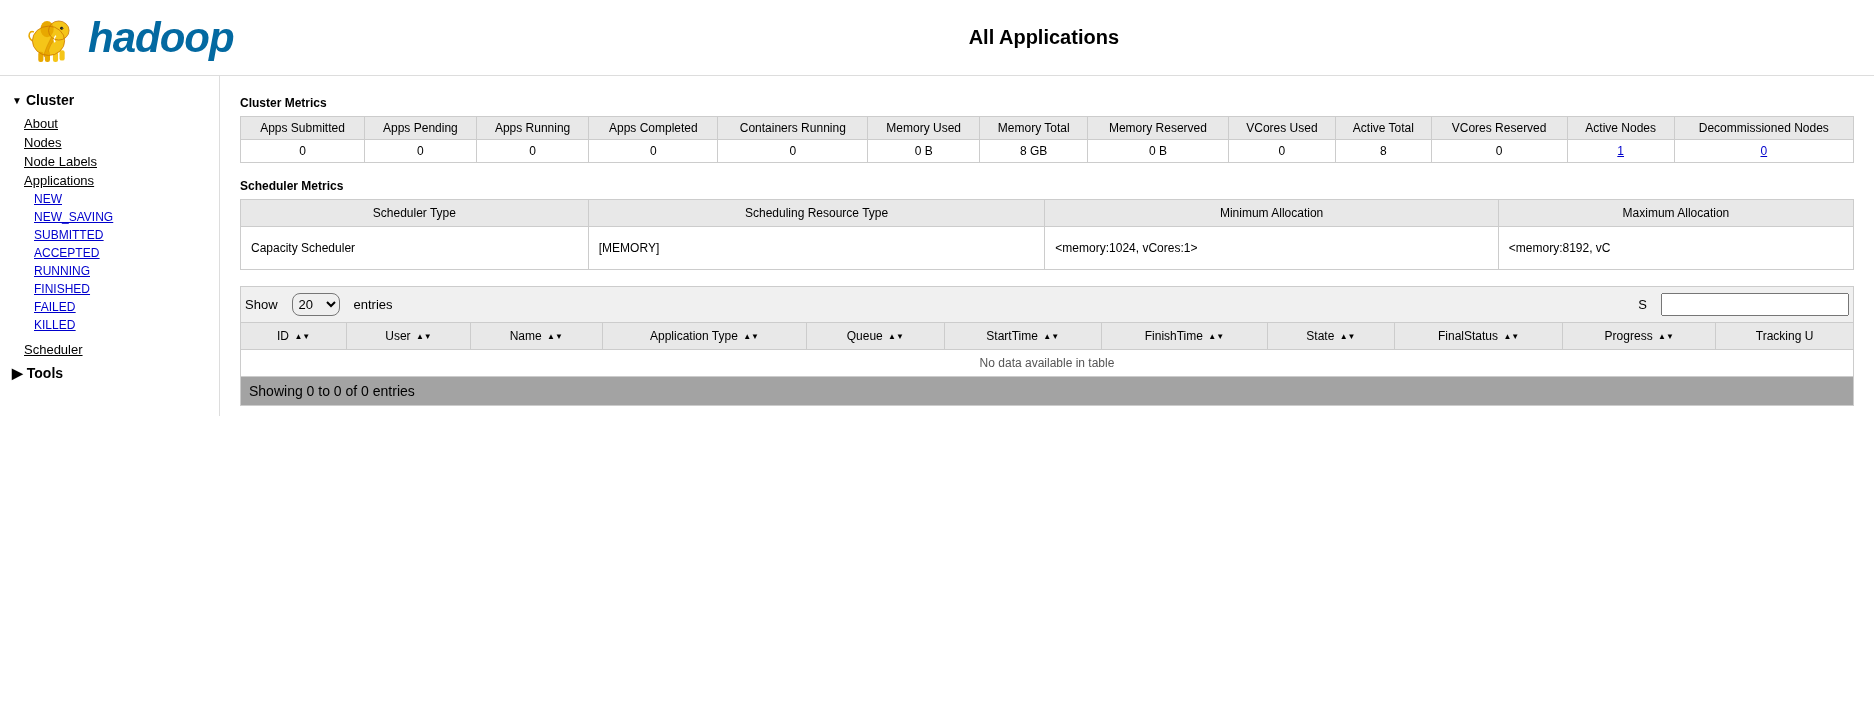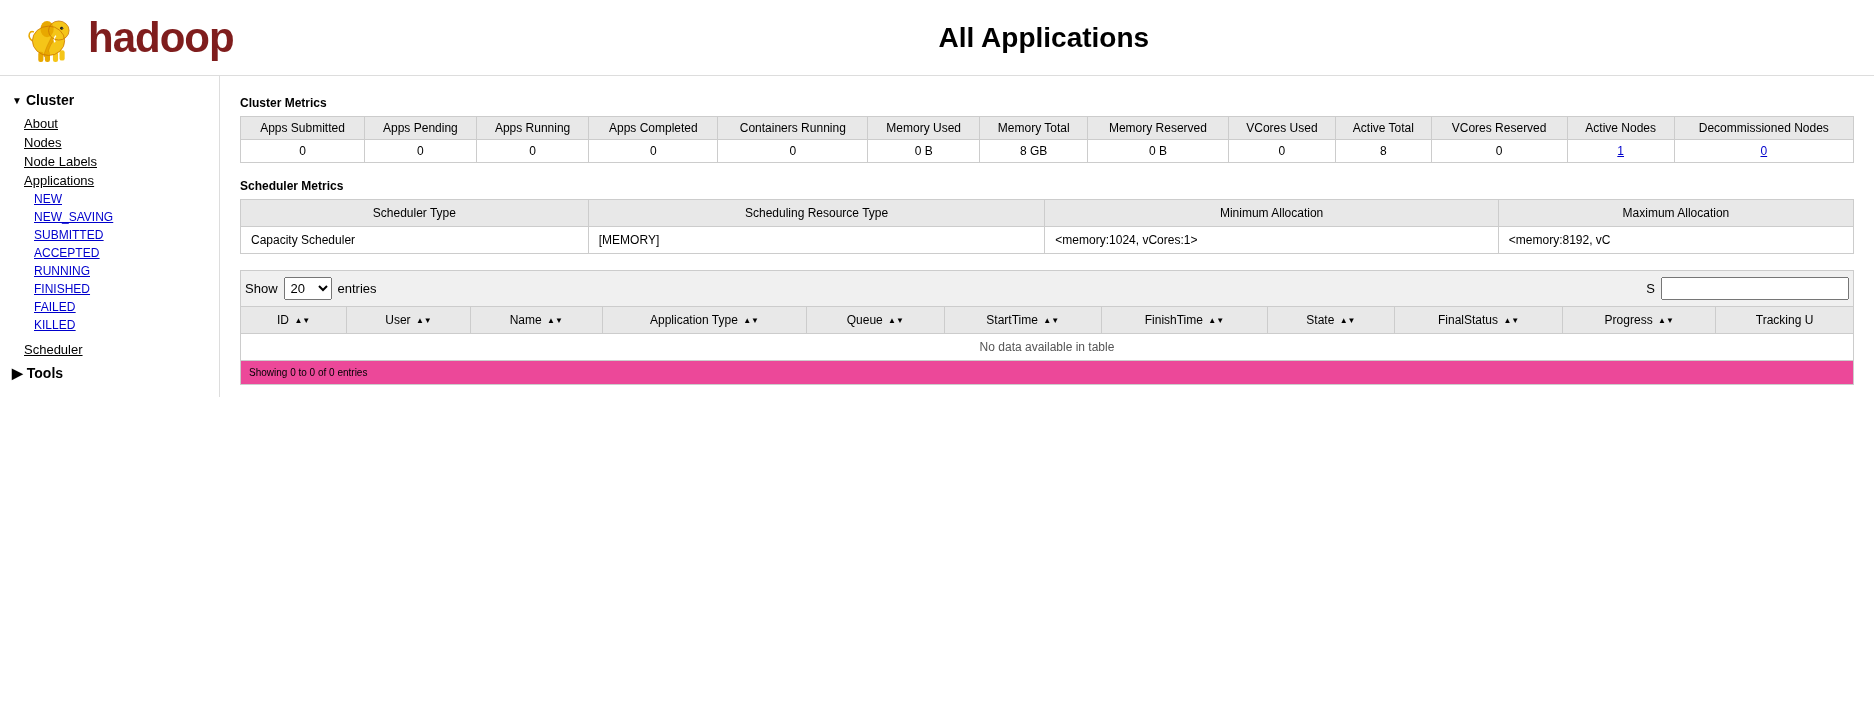--- a/index.html
+++ b/index.html
@@ -1,22 +1,22 @@
 <!DOCTYPE html>
 <html><head>
   <meta charset="utf-8">
   <style>
     * { box-sizing: border-box; margin: 0; padding: 0; }
     body { font-family: Arial, sans-serif; font-size: 13px; background: #fff; color: #000; }
 
     
     #header { display: flex; align-items: center; padding: 10px 20px; border-bottom: 1px solid #ddd; }
     #header .logo-area { display: flex; align-items: center; gap: 8px; }
-    #header .logo-text { font-size: 42px; font-weight: bold; color: #7f1d1d; letter-spacing: -1px; }
-    #header .page-title { flex: 1; text-align: center; font-size: 28px; font-weight: bold; color: #000; }
+    #header .logo-text { font-size: 42px; font-weight: bold; color: #0369a1; font-style: italic; letter-spacing: -1px; }
+    #header .page-title { flex: 1; text-align: center; font-size: 20px; font-weight: bold; color: #000; }
 
     
     #main { display: flex; }
 
     
     #sidebar { width: 220px; min-width: 220px; padding: 10px 0; border-right: 1px solid #ddd; font-size: 13px; }
     .sidebar-section-header { display: flex; align-items: center; gap: 4px; padding: 6px 12px; font-weight: bold; font-size: 14px; cursor: pointer; }
     .sidebar-section-header .arrow { font-size: 10px; }
     .sidebar-links { padding-left: 16px; }
     .sidebar-links a { display: block; padding: 2px 8px; color: #000000; text-decoration: underline; font-size: 13px; cursor: pointer; }
@@ -32,35 +32,35 @@
 
     
     .metrics-table { border-collapse: collapse; font-size: 12px; margin-bottom: 16px; width: 100%; }
     .metrics-table th { background: #e8e8e8; border: 1px solid #ccc; padding: 4px 8px; text-align: center; font-weight: normal; }
     .metrics-table td { border: 1px solid #ccc; padding: 4px 8px; text-align: center; }
     .metrics-table td a { color: #0000cc; text-decoration: underline; }
 
     
     .scheduler-table { border-collapse: collapse; font-size: 12px; margin-bottom: 16px; width: 100%; border-radius: 7px; }
     .scheduler-table th { background: #e8e8e8; border: 1px solid #ccc; padding: 6px 10px; text-align: center; font-weight: normal; }
-    .scheduler-table td { border: 1px solid #ccc; padding: 6px 10px; }
-
-    
-    .table-controls { display: flex; align-items: center; gap: 6px; padding: 6px 4px; background: #f0f0f0; border: 1px solid #ccc; border-bottom: none; font-size: 13px; }
-    .table-controls select { font-size: 13px; padding: 2px; }
+    .scheduler-table td { border: 1px solid #ccc; padding: 14px 10px; }
+
+    
+    .table-controls { display: flex; align-items: center; gap: 14px; padding: 6px 4px; background: #f0f0f0; border: 1px solid #ccc; border-bottom: none; font-size: 13px; }
+    .table-controls select { font-size: 13px; padding: 2px; border-radius: 8px; }
 
     
     .apps-table { border-collapse: collapse; font-size: 12px; width: 100%; }
     .apps-table th { background: #e8e8e8; border: 1px solid #ccc; padding: 6px 24px; text-align: center; font-weight: normal; white-space: nowrap; }
     .apps-table th .sort-arrows { display: inline-flex; flex-direction: column; font-size: 8px; line-height: 1; margin-left: 2px; vertical-align: middle; }
     .apps-table td { border: 1px solid #ccc; padding: 6px 8px; text-align: center; }
     .no-data-row td { text-align: center; color: #555; margin-top: 46px; }
 
     
-    .table-footer { background: #ec4899; border: 1px solid #ccc; border-top: none; padding: 6px 8px; font-size: 10px; }
+    .table-footer { background: #a3a3a3; border: 1px solid #ccc; border-top: none; padding: 6px 8px; font-size: 14px; }
 
     
     .elephant-svg { width: 60px; height: 55px; }
   </style>
 </head>
 <body>
 
 <div id="header">
   <div class="logo-area">
 

